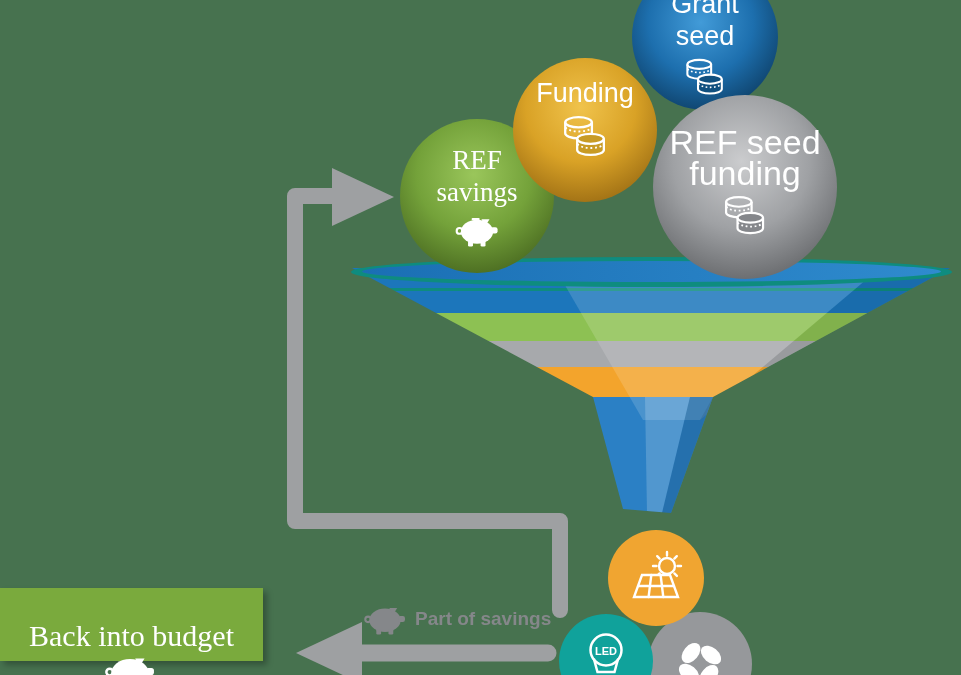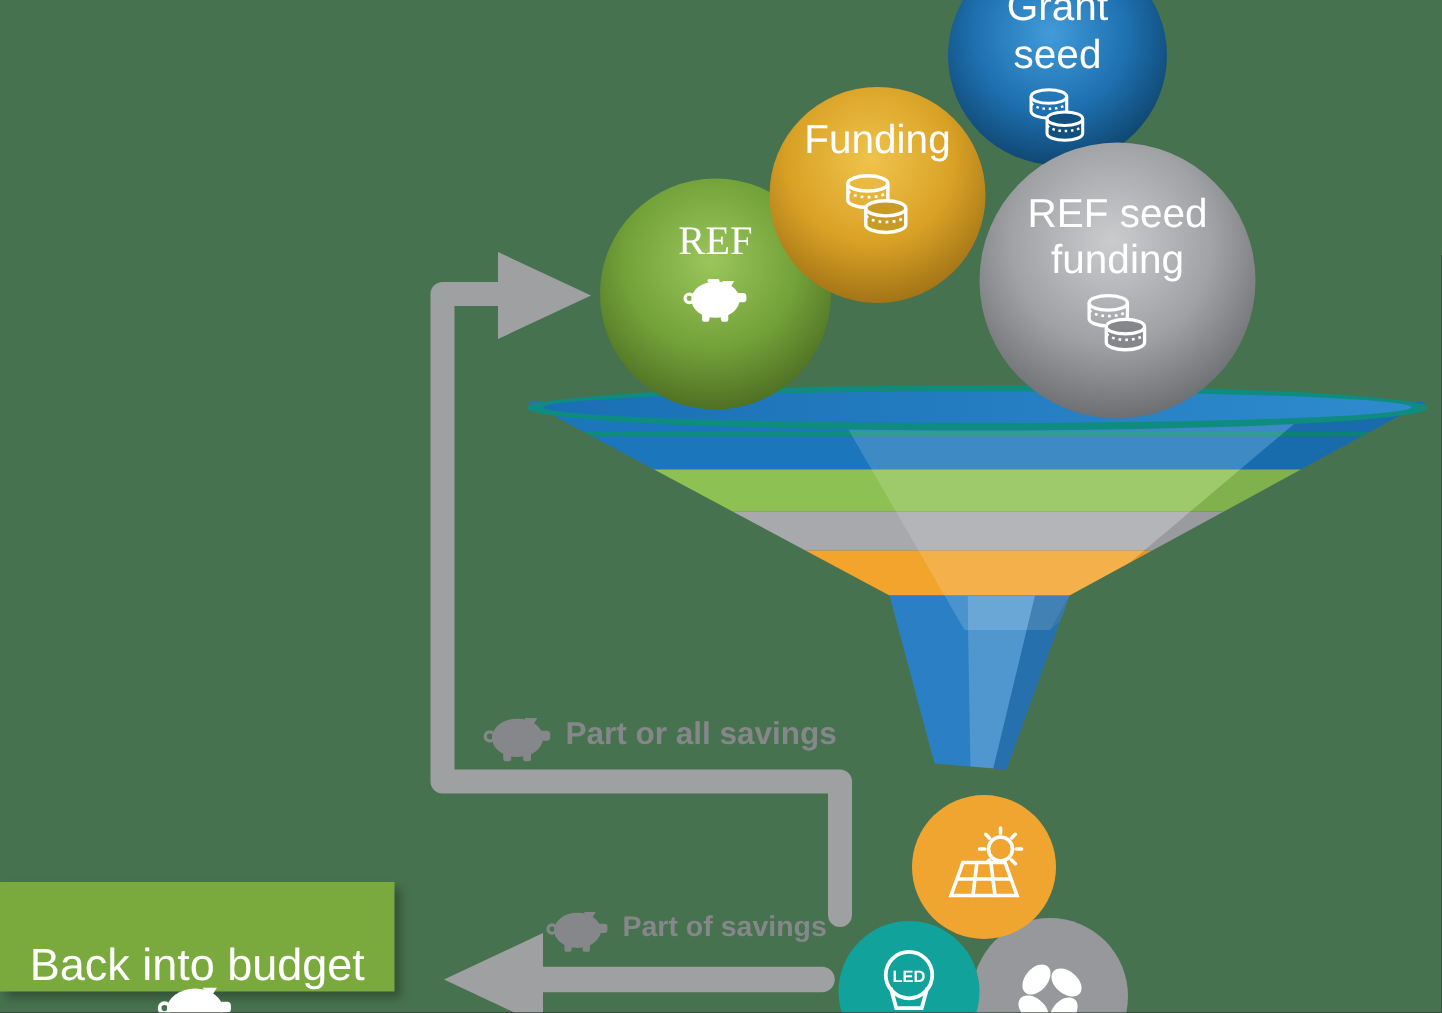--- a/index.html
+++ b/index.html
@@ -40,34 +40,34 @@
     font-size:27px;line-height:32px;
   }
   .ball-green{left:400px;top:119px;width:154px;height:154px;padding-top:25px;box-sizing:border-box;
     background:radial-gradient(circle at 48% 36%,#9AC65B 0%,#74A23A 45%,#4E7023 78%,#3E5B1D 100%);font-family:Liberation Serif, serif;}
   .ball-gold{left:513px;top:58px;width:144px;height:144px;padding-top:19px;box-sizing:border-box;
     background:radial-gradient(circle at 47% 34%,#F0C34C 0%,#D9A226 45%,#A47416 78%,#7F5A0F 100%);
     --coin-fill:#C89B25;}
   .ball-blue{left:632px;top:-36px;width:146px;height:146px;padding-top:24px;box-sizing:border-box;
     background:radial-gradient(circle at 47% 40%,#429BD8 0%,#1D6FAE 45%,#0E4068 80%,#0A3053 100%);
     --coin-fill:#11507F;}
-  .ball-gray{left:653px;top:95px;width:184px;height:184px;padding-top:32px;box-sizing:border-box;font-size:27px;line-height:31px;
+  .ball-gray{left:653px;top:95px;width:184px;height:184px;padding-top:32px;box-sizing:border-box;font-size:34px;line-height:31px;
     background:radial-gradient(circle at 48% 36%,#CBCCCE 0%,#9FA1A4 45%,#696B6E 80%,#5A5C60 100%);
     --coin-fill:#85878B;}
   .ball .icon{margin-top:5px;flex:none;}
   
   .flow-label{display:flex;align-items:center;z-index:5;color:#85878A;font-weight:bold;}
   .label-part-or-all{left:322px;top:472px;font-size:21px;}
   .label-part-of{left:364px;top:602px;font-size:19px;}
   .flow-label .txt{margin-left:9px;}
   
   .budget-box{
     left:0;top:588px;width:263px;height:73px;background:#7AAA3D;z-index:5;
     box-shadow:4px 4px 6px rgba(0,0,0,.28);
-    display:flex;align-items:flex-end;justify-content:center;
+    display:flex;align-items:center;justify-content:center;font-family:Liberation Serif, serif;
   }
   .budget-box .box-label{color:#fff;font-size:30px;margin-top:22px;}
   .budget-piggy{left:105px;top:651px;z-index:6;color:#fff;}
   
   .tech{border-radius:50%;z-index:4;display:flex;align-items:center;justify-content:center;}
   .tech-gray {left:648px;top:612px;width:104px;height:104px;background:#96989B;}
   .tech-orange{left:608px;top:530px;width:96px;height:96px;background:#F0A531;}
   .tech-teal {left:559px;top:614px;width:94px;height:94px;background:#10A29B;}
 </style>
 </head>
@@ -99,20 +99,21 @@
       <div class="facet facet-dark1"></div>
       <div class="facet facet-light2"></div>
       <div class="facet facet-dark2"></div>
     </div>
     <div class="abs rim-outer"></div>
     <div class="abs rim-inner"></div>
   </div>
 
   <div class="abs ball ball-green">
     <div>REF</div>
+    <div>savings</div>
     <svg class="icon" width="44" height="34" viewBox="0 0 48 38" style="color:#fff">
       <circle cx="4.5" cy="20" r="3.2" fill="none" stroke="currentColor" stroke-width="2.4"></circle>
       <ellipse cx="24" cy="21" rx="18" ry="13.5" fill="currentColor"></ellipse>
       <path d="M29 7 L38 7 L33 15 Z" fill="currentColor"></path>
       <rect x="39" y="16" width="8" height="7" rx="2.5" fill="currentColor"></rect>
       <rect x="14" y="31" width="5.5" height="6.5" rx="1.5" fill="currentColor"></rect>
       <rect x="28" y="31" width="5.5" height="6.5" rx="1.5" fill="currentColor"></rect>
       <rect x="18" y="5.5" width="9" height="2.6" rx="1.2" fill="currentColor"></rect>
     </svg>
   </div>
@@ -151,31 +152,20 @@
       <ellipse cx="21" cy="9" rx="14.5" ry="5.5"></ellipse>
       <path d="M6.5 9 V21 M35.5 9 V21 M6.5 21 a14.5 5.5 0 0 0 29 0"></path>
       <path d="M7 14.5 a14.5 5.5 0 0 0 28.5 0" stroke-width="2" stroke-dasharray="2 3"></path>
       <path d="M19.5 27 a14.5 5.5 0 0 1 29 0 V39 a14.5 5.5 0 0 1 -29 0 Z" fill="var(--coin-fill,transparent)" stroke="none"></path>
       <ellipse cx="34" cy="27" rx="14.5" ry="5.5"></ellipse>
       <path d="M19.5 27 V39 M48.5 27 V39 M19.5 39 a14.5 5.5 0 0 0 29 0"></path>
       <path d="M20 32.5 a14.5 5.5 0 0 0 28.5 0" stroke-width="2" stroke-dasharray="2 3"></path>
     </svg>
   </div>
 
-  <div class="abs flow-label label-part-or-all">
-    <svg width="46" height="36" viewBox="0 0 48 38" style="color:#85878A">
-      <circle cx="4.5" cy="20" r="3.2" fill="none" stroke="currentColor" stroke-width="2.4"></circle>
-      <ellipse cx="24" cy="21" rx="18" ry="13.5" fill="currentColor"></ellipse>
-      <path d="M29 7 L38 7 L33 15 Z" fill="currentColor"></path>
-      <rect x="39" y="16" width="8" height="7" rx="2.5" fill="currentColor"></rect>
-      <rect x="14" y="31" width="5.5" height="6.5" rx="1.5" fill="currentColor"></rect>
-      <rect x="28" y="31" width="5.5" height="6.5" rx="1.5" fill="currentColor"></rect>
-    </svg>
-    <span class="txt">Part or all savings</span>
-  </div>
 
   <div class="abs flow-label label-part-of">
     <svg width="42" height="33" viewBox="0 0 48 38" style="color:#85878A">
       <circle cx="4.5" cy="20" r="3.2" fill="none" stroke="currentColor" stroke-width="2.4"></circle>
       <ellipse cx="24" cy="21" rx="18" ry="13.5" fill="currentColor"></ellipse>
       <path d="M29 7 L38 7 L33 15 Z" fill="currentColor"></path>
       <rect x="39" y="16" width="8" height="7" rx="2.5" fill="currentColor"></rect>
       <rect x="14" y="31" width="5.5" height="6.5" rx="1.5" fill="currentColor"></rect>
       <rect x="28" y="31" width="5.5" height="6.5" rx="1.5" fill="currentColor"></rect>
     </svg>

